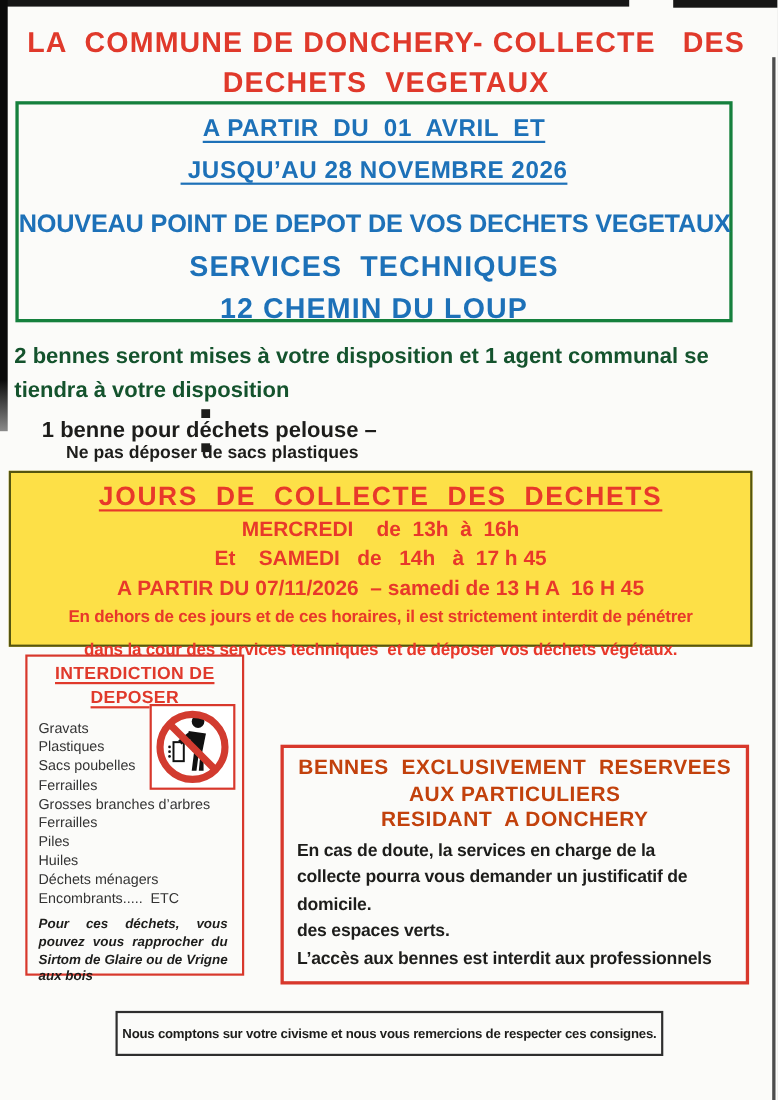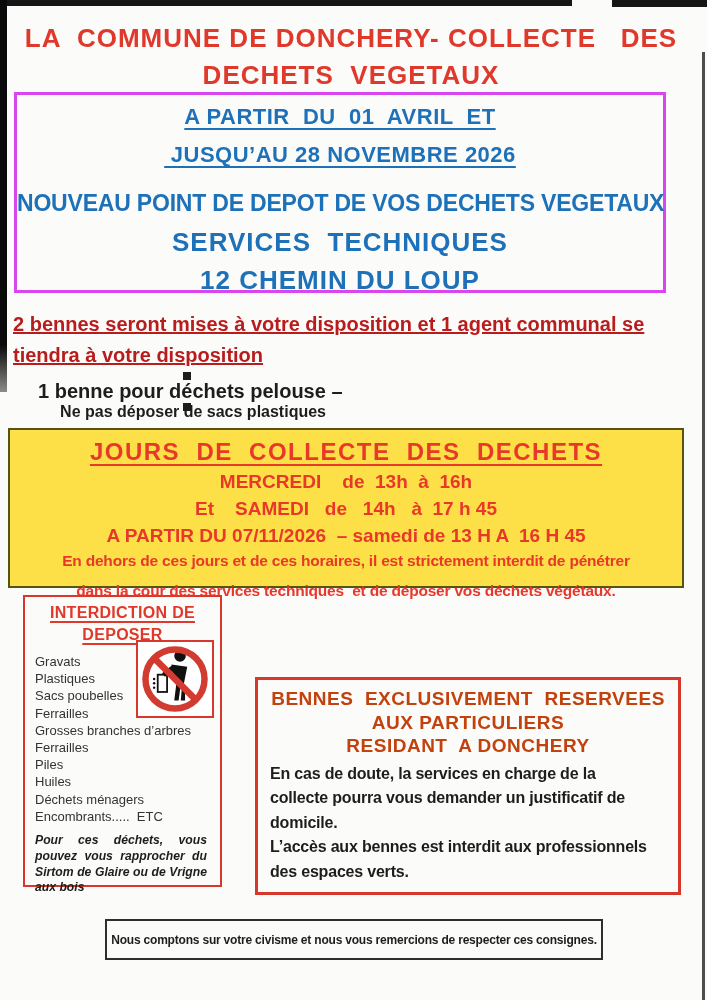--- a/index.html
+++ b/index.html
@@ -17,32 +17,32 @@
   .art-top-right{left:612px;top:0;width:95px;height:7px;}
   .art-left{left:0;top:0;width:7px;height:392px;background:linear-gradient(#0a0a0a 88%,#8a8a8a);}
   .art-right{left:702px;top:52px;width:3px;height:948px;background:#4d4d4d;}
 
   
   .doc-title{position:absolute;left:6px;top:20px;width:690px;text-align:center;
     color:#e0392b;font-weight:bold;font-size:26px;line-height:37px;letter-spacing:1px;}
 
   
   .depot-box{position:absolute;left:14px;top:92px;width:646px;height:195px;
-    border:3px solid #d946ef;text-align:center;color:#1d71b8;font-weight:bold;}
+    border:3px solid #15803d;text-align:center;color:#1d71b8;font-weight:bold;}
   .depot-period{font-size:22px;letter-spacing:.5px;text-decoration:underline;
     text-decoration-thickness:2px;text-underline-offset:4px;}
   .p1{margin-top:9px;}
   .p2{margin-top:12px;}
   .depot-new{font-size:23px;margin-top:22px;letter-spacing:-.2px;}
   .depot-place{font-size:26px;margin-top:10px;letter-spacing:1px;}
   .depot-address{font-size:26px;margin-top:7px;letter-spacing:1px;}
 
   
   .intro{position:absolute;left:13px;top:309px;width:692px;
-    color:#b91c1c;font-weight:bold;font-size:20px;line-height:31px;text-decoration:underline;}
+    color:#14532d;font-weight:bold;font-size:20px;line-height:31px;}
   .bullets{position:absolute;left:38px;top:372px;color:#1d1d1b;font-weight:bold;}
   .bullet-row{display:flex;align-items:center;height:31px;flex-direction:column;}
   .sq{width:8px;height:8px;background:#1d1d1b;margin-right:13px;flex:none;align-self:center;}
   .bullet-main{font-size:20px;}
   .bullet-note{font-size:16px;}
 
   
   .schedule-box{position:absolute;left:8px;top:428px;width:672px;height:156px;
     background:#fde047;border:2px solid #55550f;text-align:center;
     color:#e8382a;font-weight:bold;}
@@ -167,22 +167,22 @@
   </div>
 
   <div class="reserved-box">
     <div class="res-title rt1 line" data-bind="reserved_box.title_line1">BENNES  EXCLUSIVEMENT  RESERVEES</div>
     <div class="res-title line" data-bind="reserved_box.title_line2">AUX PARTICULIERS</div>
     <div class="res-title line" data-bind="reserved_box.title_line3">RESIDANT  A DONCHERY</div>
     <div class="res-body">
       <div class="line" data-bind="reserved_box.body_lines.0">En cas de doute, la services en charge de la</div>
       <div class="line" data-bind="reserved_box.body_lines.1">collecte pourra vous demander un justificatif de</div>
       <div class="line" data-bind="reserved_box.body_lines.2">domicile.</div>
+      <div class="line" data-bind="reserved_box.body_lines.4">des espaces verts.</div>
       <div class="line" data-bind="reserved_box.body_lines.3">L’accès aux bennes est interdit aux professionnels</div>
-      <div class="line" data-bind="reserved_box.body_lines.4">des espaces verts.</div>
     </div>
   </div>
 
   <div class="footer-box">
     <div class="footer-text line" data-bind="footer_box.text">Nous comptons sur votre civisme et nous vous remercions de respecter ces consignes.</div>
   </div>
 
 </div>
 
 </body></html>

